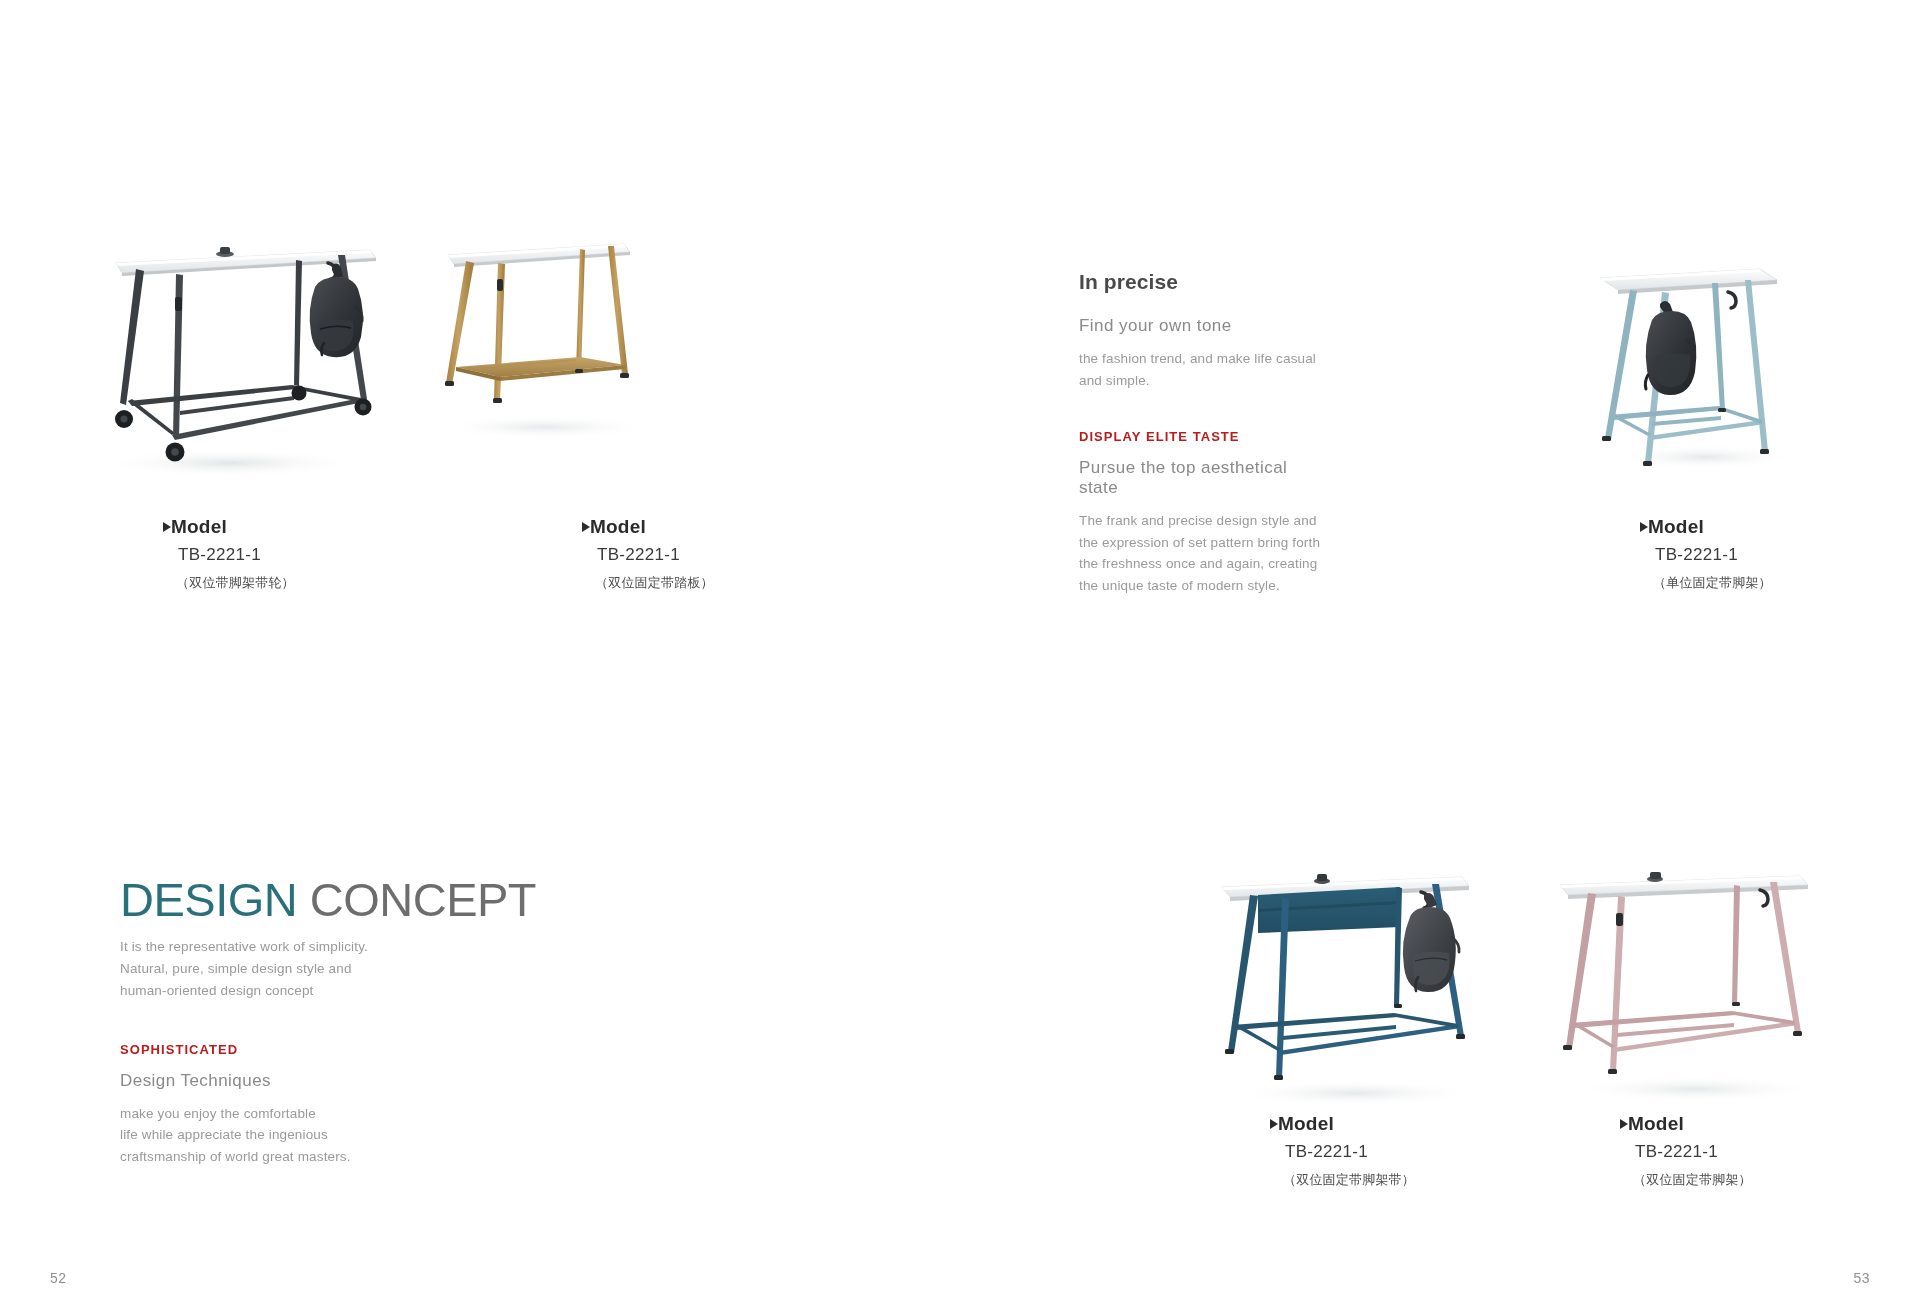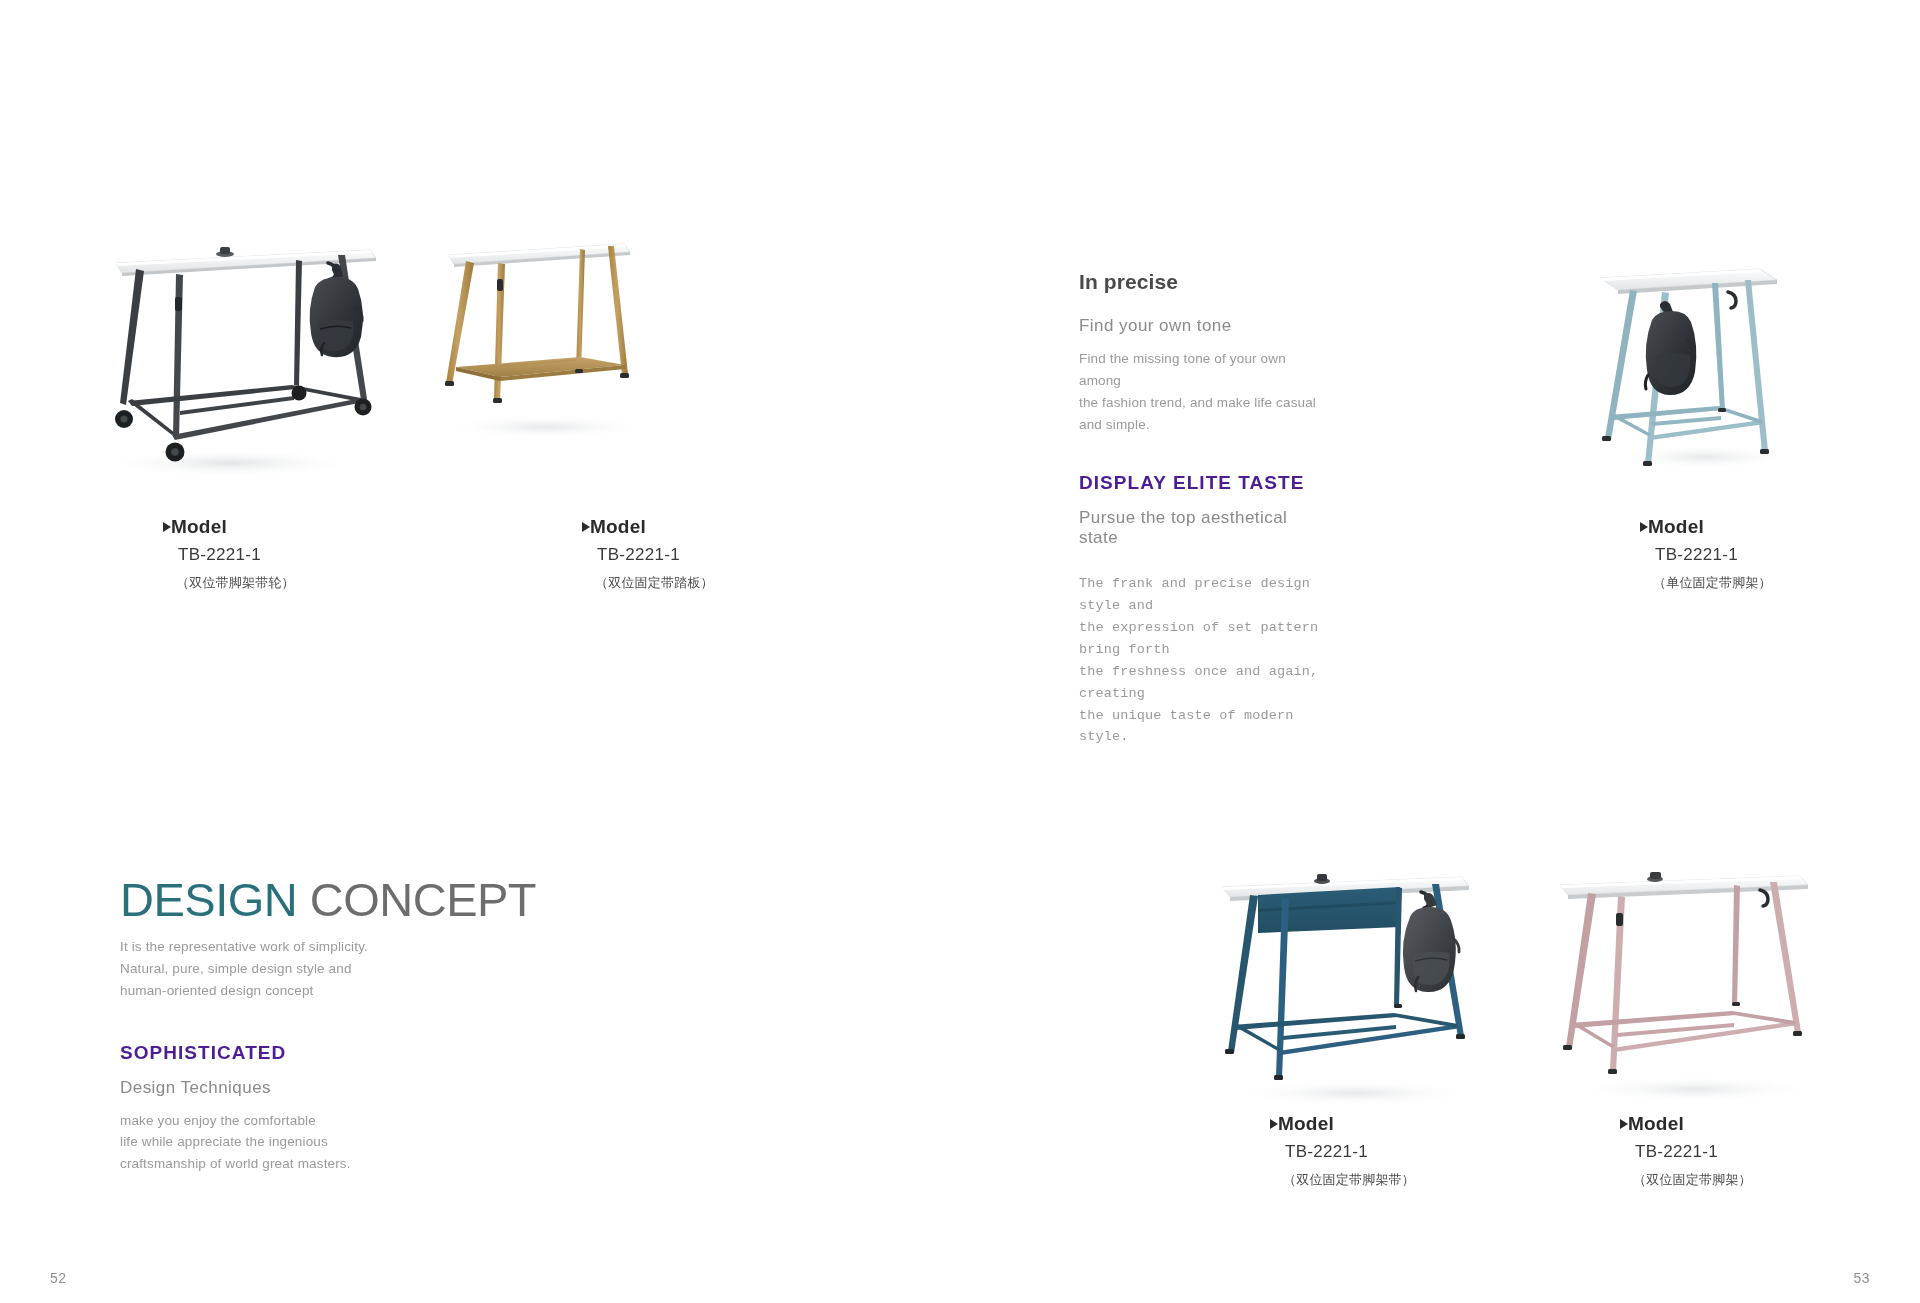--- a/index.html
+++ b/index.html
@@ -28,21 +28,21 @@
     font-size: 17px; color: #3a3a3a; margin-top: 7px; margin-left: 15px;
     letter-spacing: .3px;
   }
   .model-desc {
     font-size: 13px; color: #4a4a4a; margin-top: 9px; margin-left: 13px;
     letter-spacing: .2px;
   }
 
   .copy-h1 { font-size: 21px; font-weight: bold; color: #4a4a4a; letter-spacing: .1px; }
   .copy-h2 { font-size: 17px; color: #8a8a8a; letter-spacing: .45px; font-weight: normal; }
-  .copy-cap { font-size: 19px; font-weight: bold; color: #4c1d95; letter-spacing: 1.05px; }
+  .copy-cap { font-size: 13px; font-weight: bold; color: #b91c1c; letter-spacing: 1.05px; }
   .copy-body { font-size: 13.5px; color: #9a9a9a; line-height: 1.62; letter-spacing: .15px; }
 
   .page-num { position: absolute; bottom: 17px; font-size: 14px; color: #8f8f8f; letter-spacing: .5px; }
 
   
   #design-concept-heading {
     position: absolute; left: 120px; top: 872px;
     font-size: 47px; font-weight: 300; letter-spacing: -0.5px; white-space: nowrap;
   }
   #design-concept-heading .w1 { color: #2a707a; font-weight: 400; }
@@ -184,27 +184,26 @@
       <span>Model</span>
     </div>
     <div class="model-code">TB-2221-1</div>
     <div class="model-desc">（双位固定带踏板）</div>
   </div>
 
   <div style="position:absolute; left:1079px; top:270px; width:250px;">
     <div class="copy-h1">In precise</div>
     <div class="copy-h2" style="margin-top:22px;">Find your own tone</div>
     <div class="copy-body" style="margin-top:12px;">
-      <div>Find the missing tone of your own among</div>
       <div>the fashion trend, and make life casual</div>
       <div>and simple.</div>
     </div>
     <div class="copy-cap" style="margin-top:37px;">DISPLAY ELITE TASTE</div>
     <div class="copy-h2" style="margin-top:14px;">Pursue the top aesthetical state</div>
-    <div class="copy-body" style="margin-top:25px;font-family:Liberation Mono, monospace;">
+    <div class="copy-body" style="margin-top:12px;">
       <div>The frank and precise design style and</div>
       <div>the expression of set pattern bring forth</div>
       <div>the freshness once and again, creating</div>
       <div>the unique taste of modern style.</div>
     </div>
   </div>
 
   <div class="stage" style="left:1590px; top:250px; width:230px; height:230px;">
     <svg viewBox="0 0 230 230" xmlns="http://www.w3.org/2000/svg">
       <defs>

